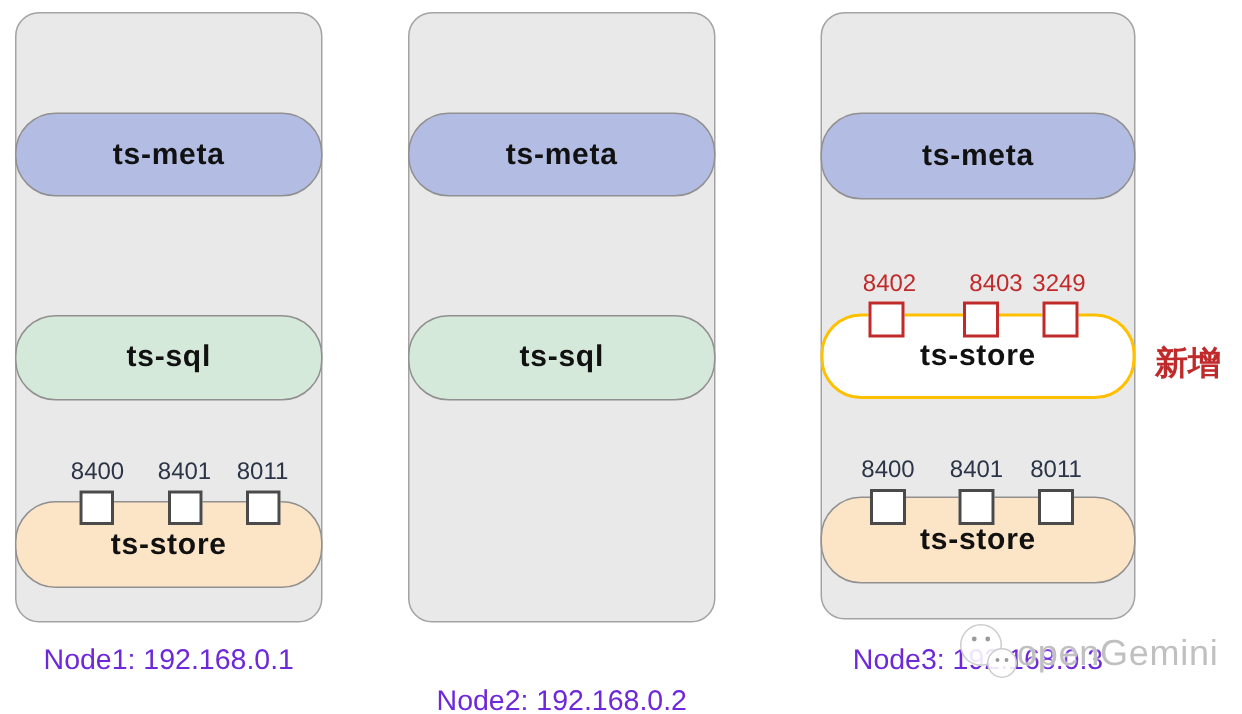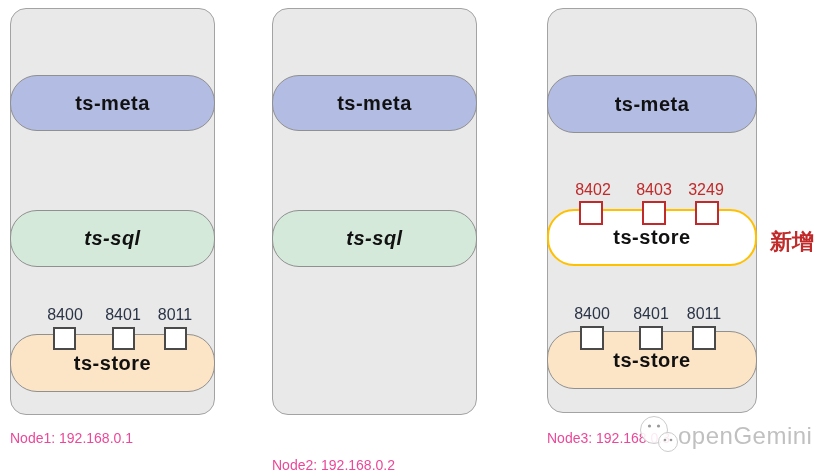--- a/index.html
+++ b/index.html
@@ -27,21 +27,21 @@
     display: flex;
     align-items: center;
     justify-content: center;
     font-weight: bold;
     font-size: 20px;
     color: #111111;
     box-sizing: border-box;
     letter-spacing: 0.5px;
   }
   .comp-meta  { background: #b3bde3; }
-  .comp-sql   { background: #d5e9da; font-style: italic; }
+  .comp-sql   { background: #d5e9da; }
   .comp-store { background: #fce4c6; }
   .comp-store-new {
     background: #ffffff;
     border: 2px solid #ffc000;
   }
   .port-label {
     position: absolute;
     width: 62px;
     text-align: center;
     font-size: 16px;
@@ -54,23 +54,23 @@
     width: 23px;
     height: 23px;
     background: #ffffff;
     border: 2px solid #4a4a4a;
     box-sizing: border-box;
     z-index: 3;
   }
   .port-square.red { border-color: #c02a2a; }
   .node-label {
     position: absolute;
-    text-align: left;
-    font-size: 14px;
-    color: #ec4899;
+    text-align: center;
+    font-size: 19px;
+    color: #6d28d9;
     white-space: nowrap;
   }
   .annotation {
     position: absolute;
     left: 770px;
     top: 227px;
     font-size: 22px;
     font-weight: bold;
     color: #c02a2a;
     white-space: nowrap;
@@ -125,21 +125,21 @@
     </div>
   </div>
   <div class="node-label" style="left:272px; top:430px; width:205px;margin-top:27px;">Node2: 192.168.0.2</div>
 
   <div class="node" style="left:547px; top:8px; width:210px; height:405px;">
     <div class="comp comp-meta" style="top:66px; height:58px;">
       <span>ts-meta</span>
     </div>
 
     <span class="port-label red" style="left:14px; top:172px;">8402</span>
-    <span class="port-label red" style="left:75px; top:172px;">8403</span>
+    <span class="port-label red" style="left:85px; top:172px;">8403</span>
     <span class="port-label red" style="left:127px; top:172px;">3249</span>
     <div class="port-square red" style="left:31px;  top:192px; width:24px; height:24px;"></div>
     <div class="port-square red" style="left:94px;  top:192px; width:24px; height:24px;"></div>
     <div class="port-square red" style="left:147px; top:192px; width:24px; height:24px;"></div>
     <div class="comp comp-store-new" style="top:200px; height:57px;">
       <span>ts-store</span>
     </div>
 
     <span class="port-label" style="left:13px; top:296px;">8400</span>
     <span class="port-label" style="left:72px; top:296px;">8401</span>

